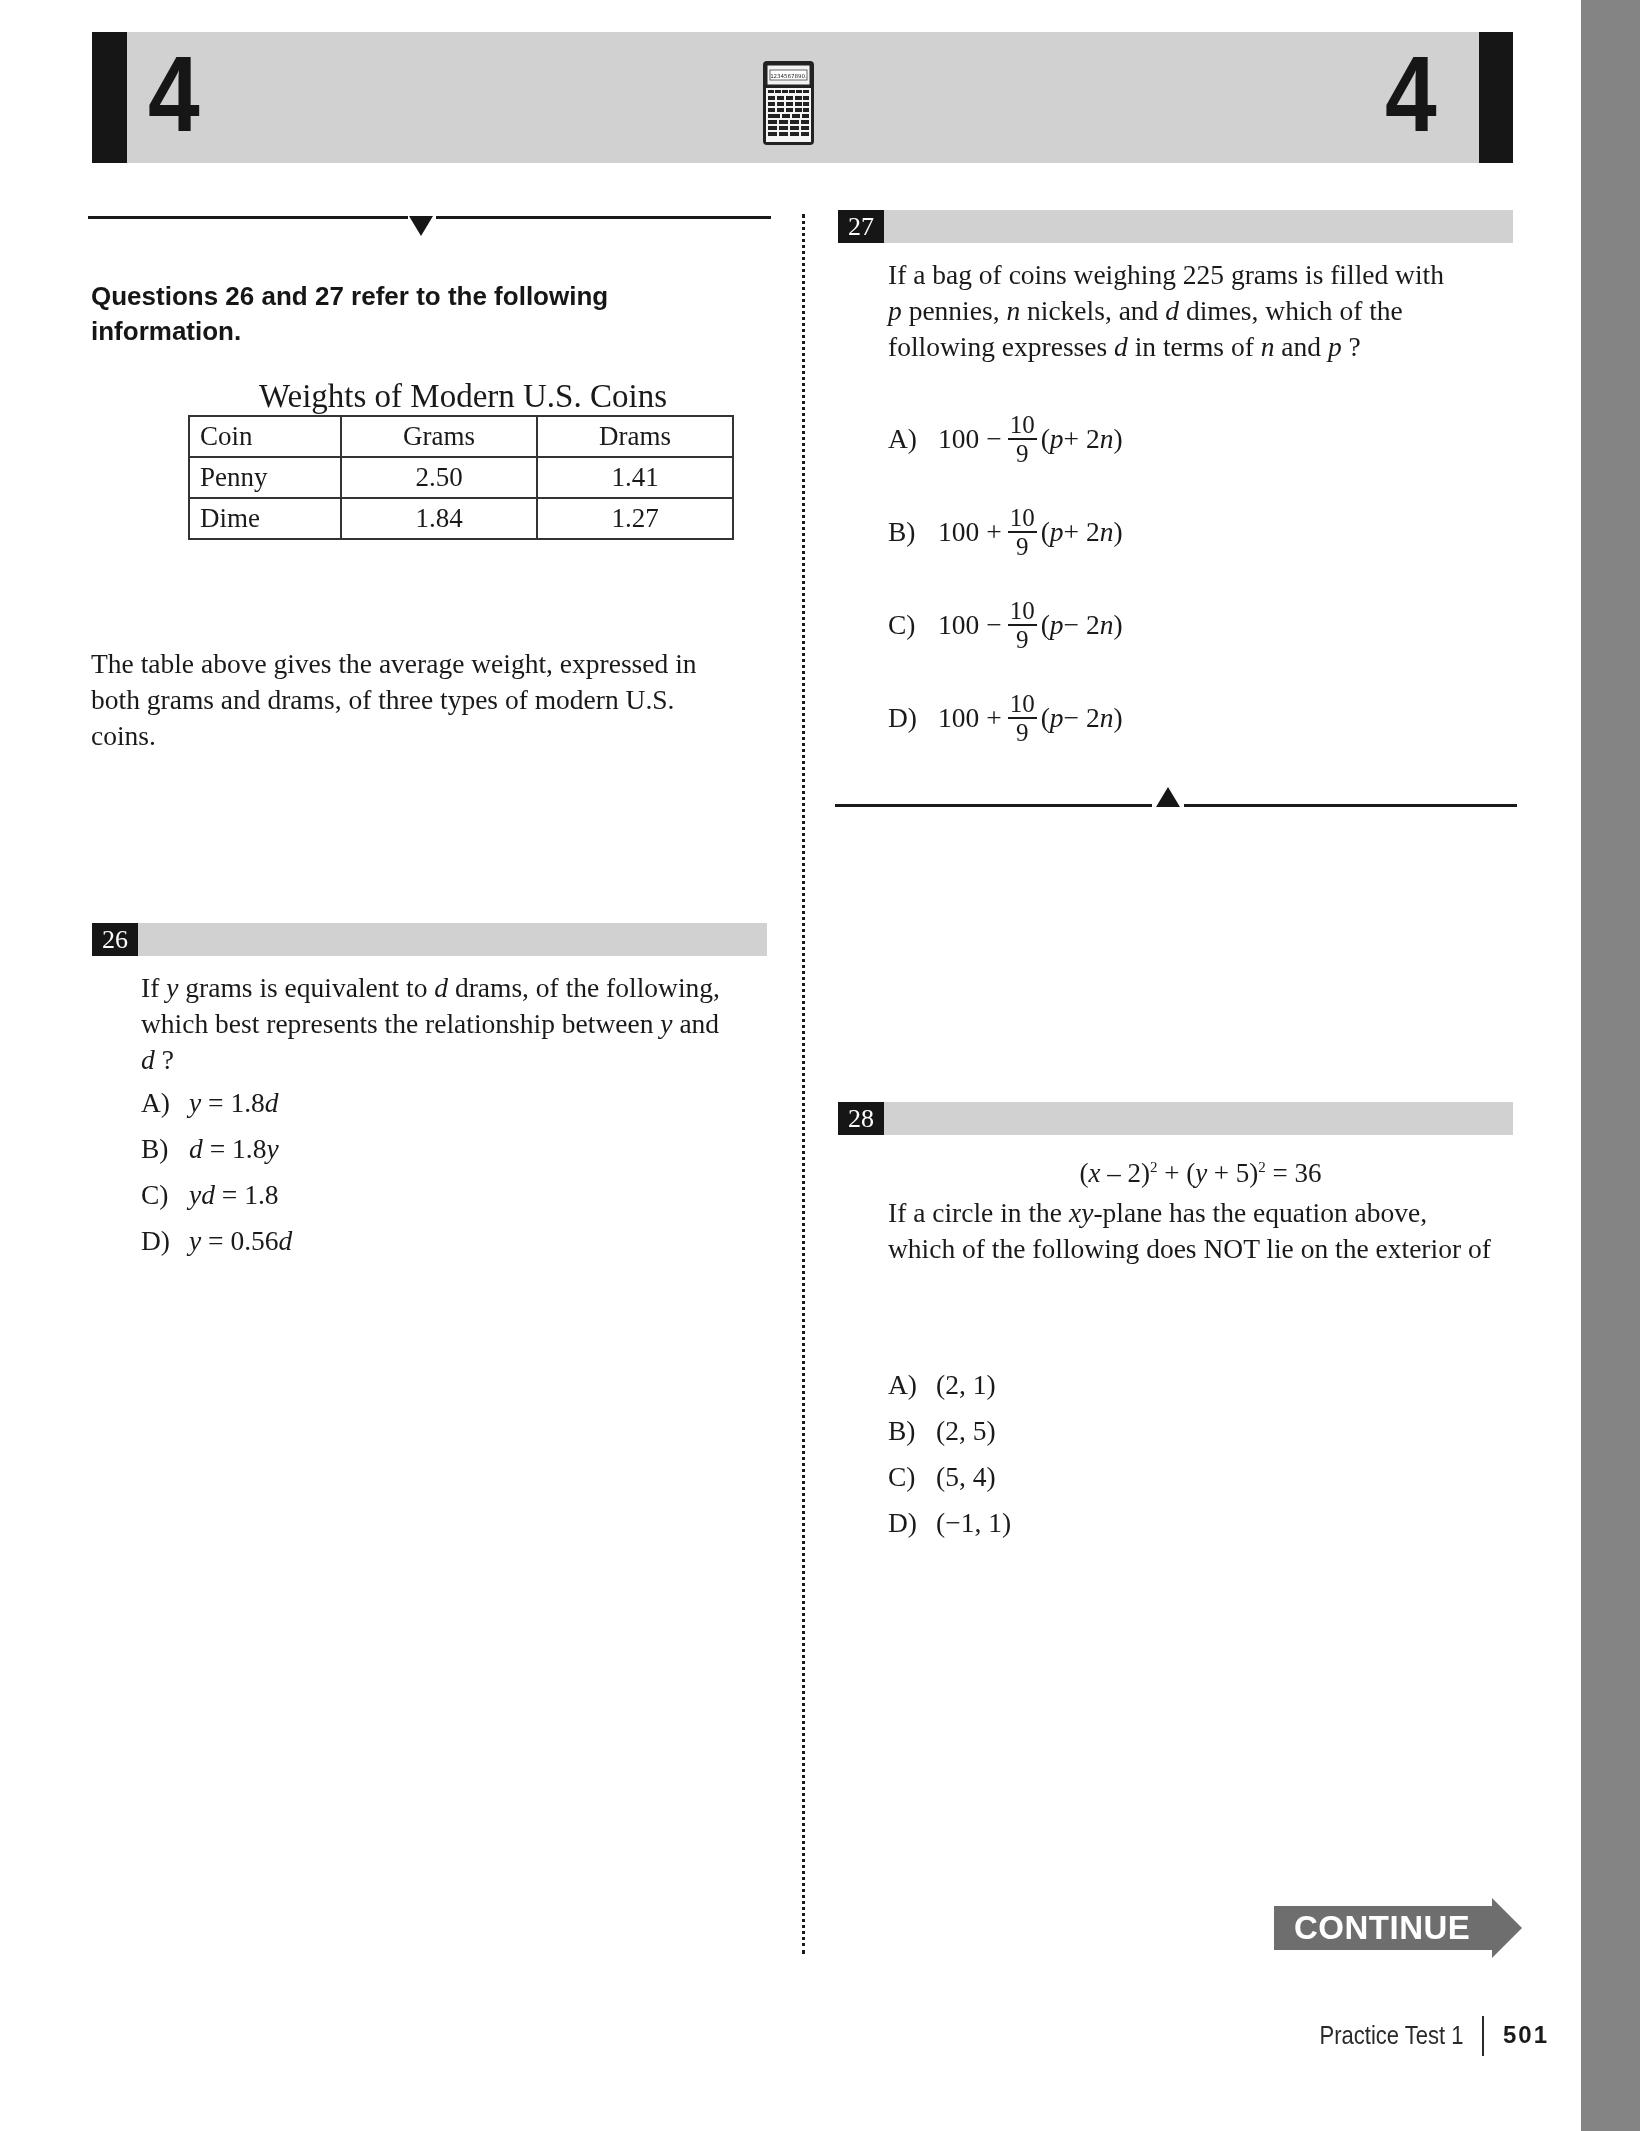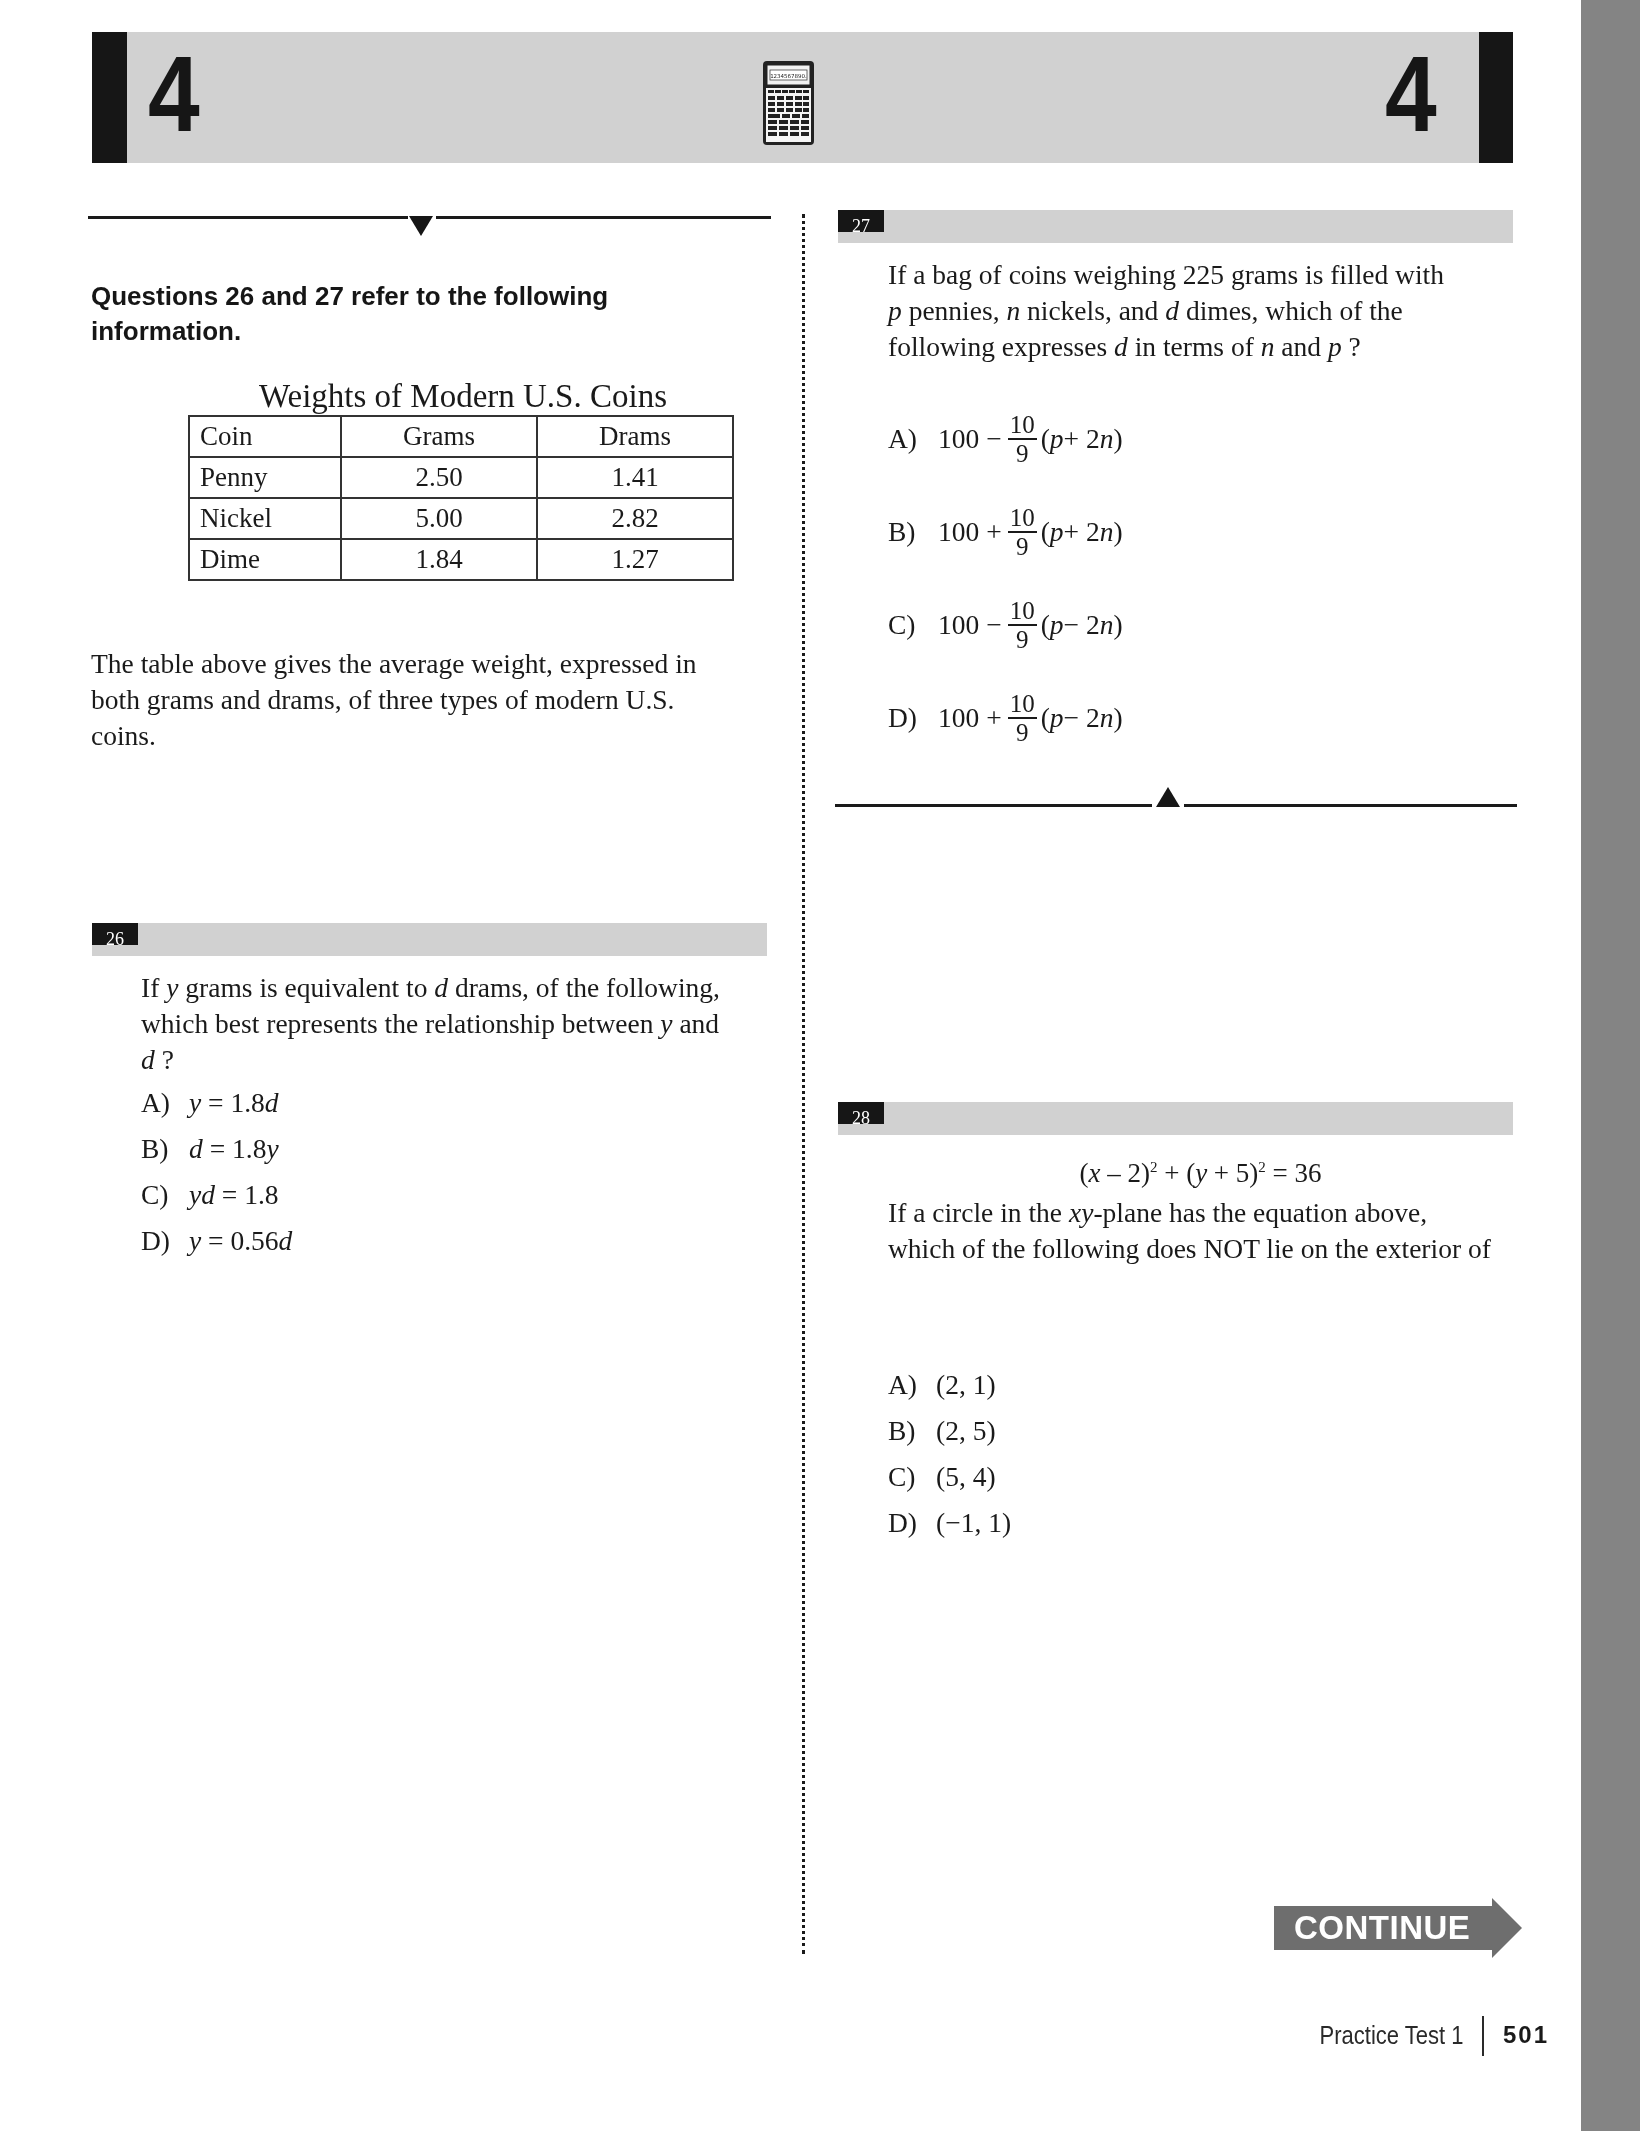--- a/index.html
+++ b/index.html
@@ -30,22 +30,22 @@
 
   .caption { font-size:33px; line-height:30px; text-align:center; }
   table.coins { border-collapse:collapse; font-size:27px;padding-left:6px; }
   table.coins td { border:2px solid #333; height:39px; padding:0 10px; line-height:39px; }
   table.coins td.c0 { width:130px; text-align:left; }
   table.coins td.c1 { width:174px; text-align:center; }
   table.coins td.c2 { width:174px; text-align:center; }
 
   .para { font-size:27.5px; line-height:36px;margin-top:36px; }
   .qhead { height:33px; background:#d1d1d1; }
-  .qnum { position:absolute; left:0; top:0; width:46px; height:22px; background:#161616; color:#fff;
-          font-size:18px; line-height:33px; text-align:center; }
+  .qnum { position:absolute; left:0; top:0; width:46px; height:33px; background:#161616; color:#fff;
+          font-size:26px; line-height:33px; text-align:center; }
   .qtext { font-size:27.5px; line-height:36px; }
   .opt { font-size:27.5px; line-height:34px; white-space:nowrap; }
   .opt .letter { display:inline-block; width:48px; }
   i { font-style:italic; }
 
   .frac-opt { font-size:27.5px; white-space:nowrap; display:flex; align-items:center; height:70px; }
   .frac-opt .letter { display:inline-block; width:50px; }
   .frac { display:inline-flex; flex-direction:column; align-items:center; margin:0 4px 0 6px; font-size:25px; line-height:27px; }
   .frac .num { border-bottom:2px solid #1a1a1a; padding:0 2px; }
 
@@ -135,25 +135,20 @@
     <td class="c0">Coin</td>
     <td class="c1">Grams</td>
     <td class="c2">Drams</td>
   </tr>
   <tr>
     <td class="c0">Penny</td>
     <td class="c1">2.50</td>
     <td class="c2">1.41</td>
   </tr>
   <tr>
-    <td class="c0">Nickel</td>
-    <td class="c1">5.00</td>
-    <td class="c2">2.82</td>
-  </tr>
-  <tr>
     <td class="c0">Dime</td>
     <td class="c1">1.84</td>
     <td class="c2">1.27</td>
   </tr>
 </tbody>
   </table>
 
 <div class="abs para" style="left:91px; top:610px;">
   <div>The table above gives the average weight, expressed in</div>
   <div>both grams and drams, of three types of modern U.S.</div>

